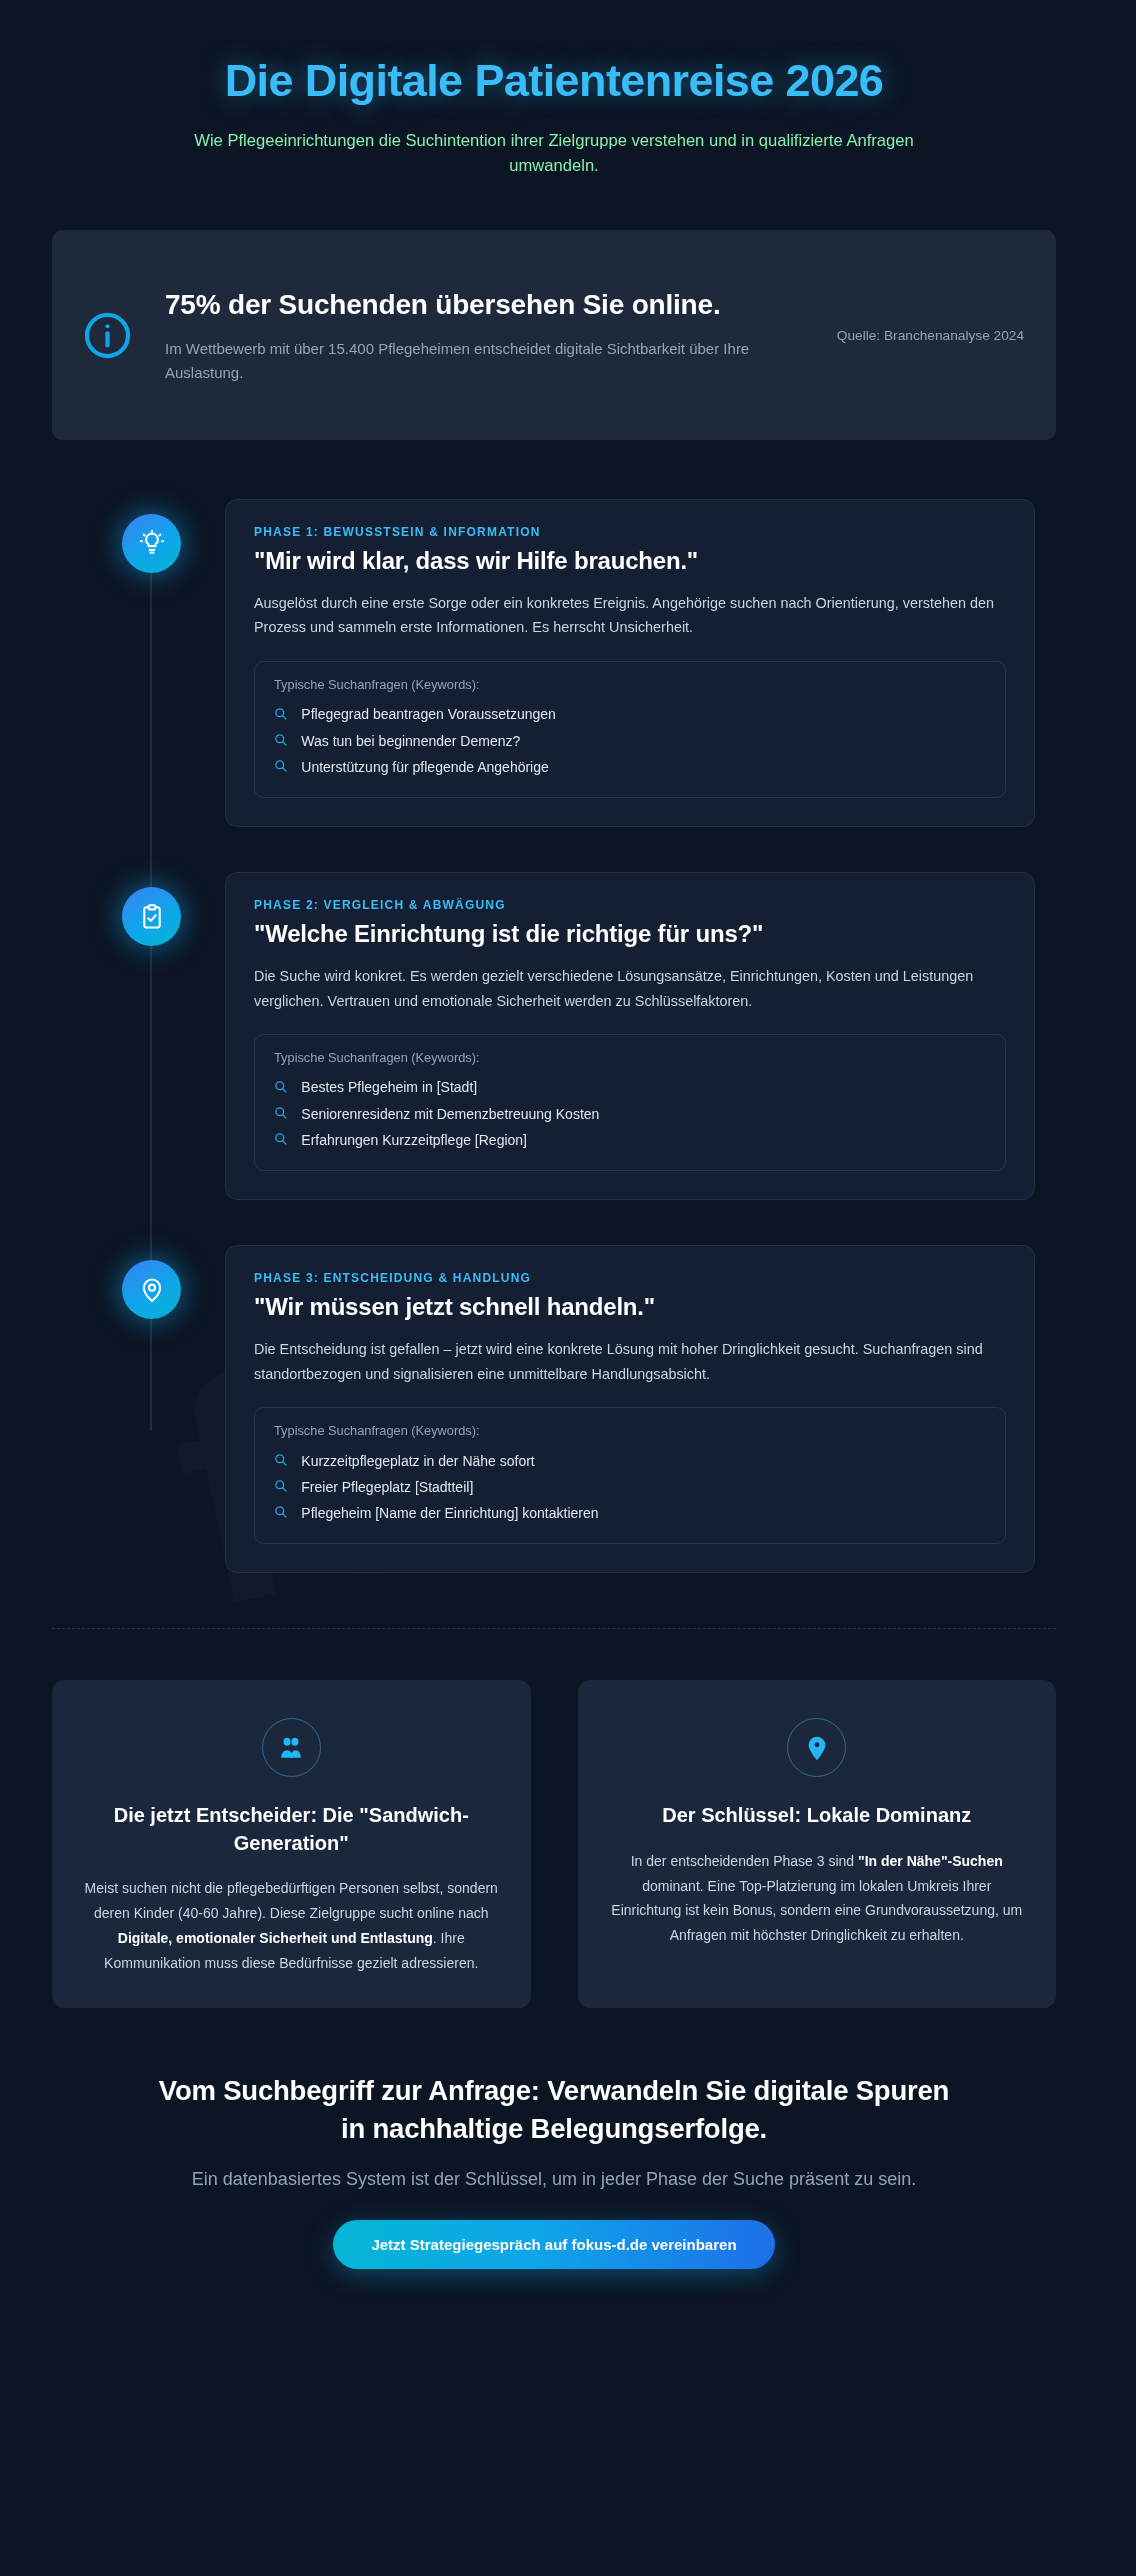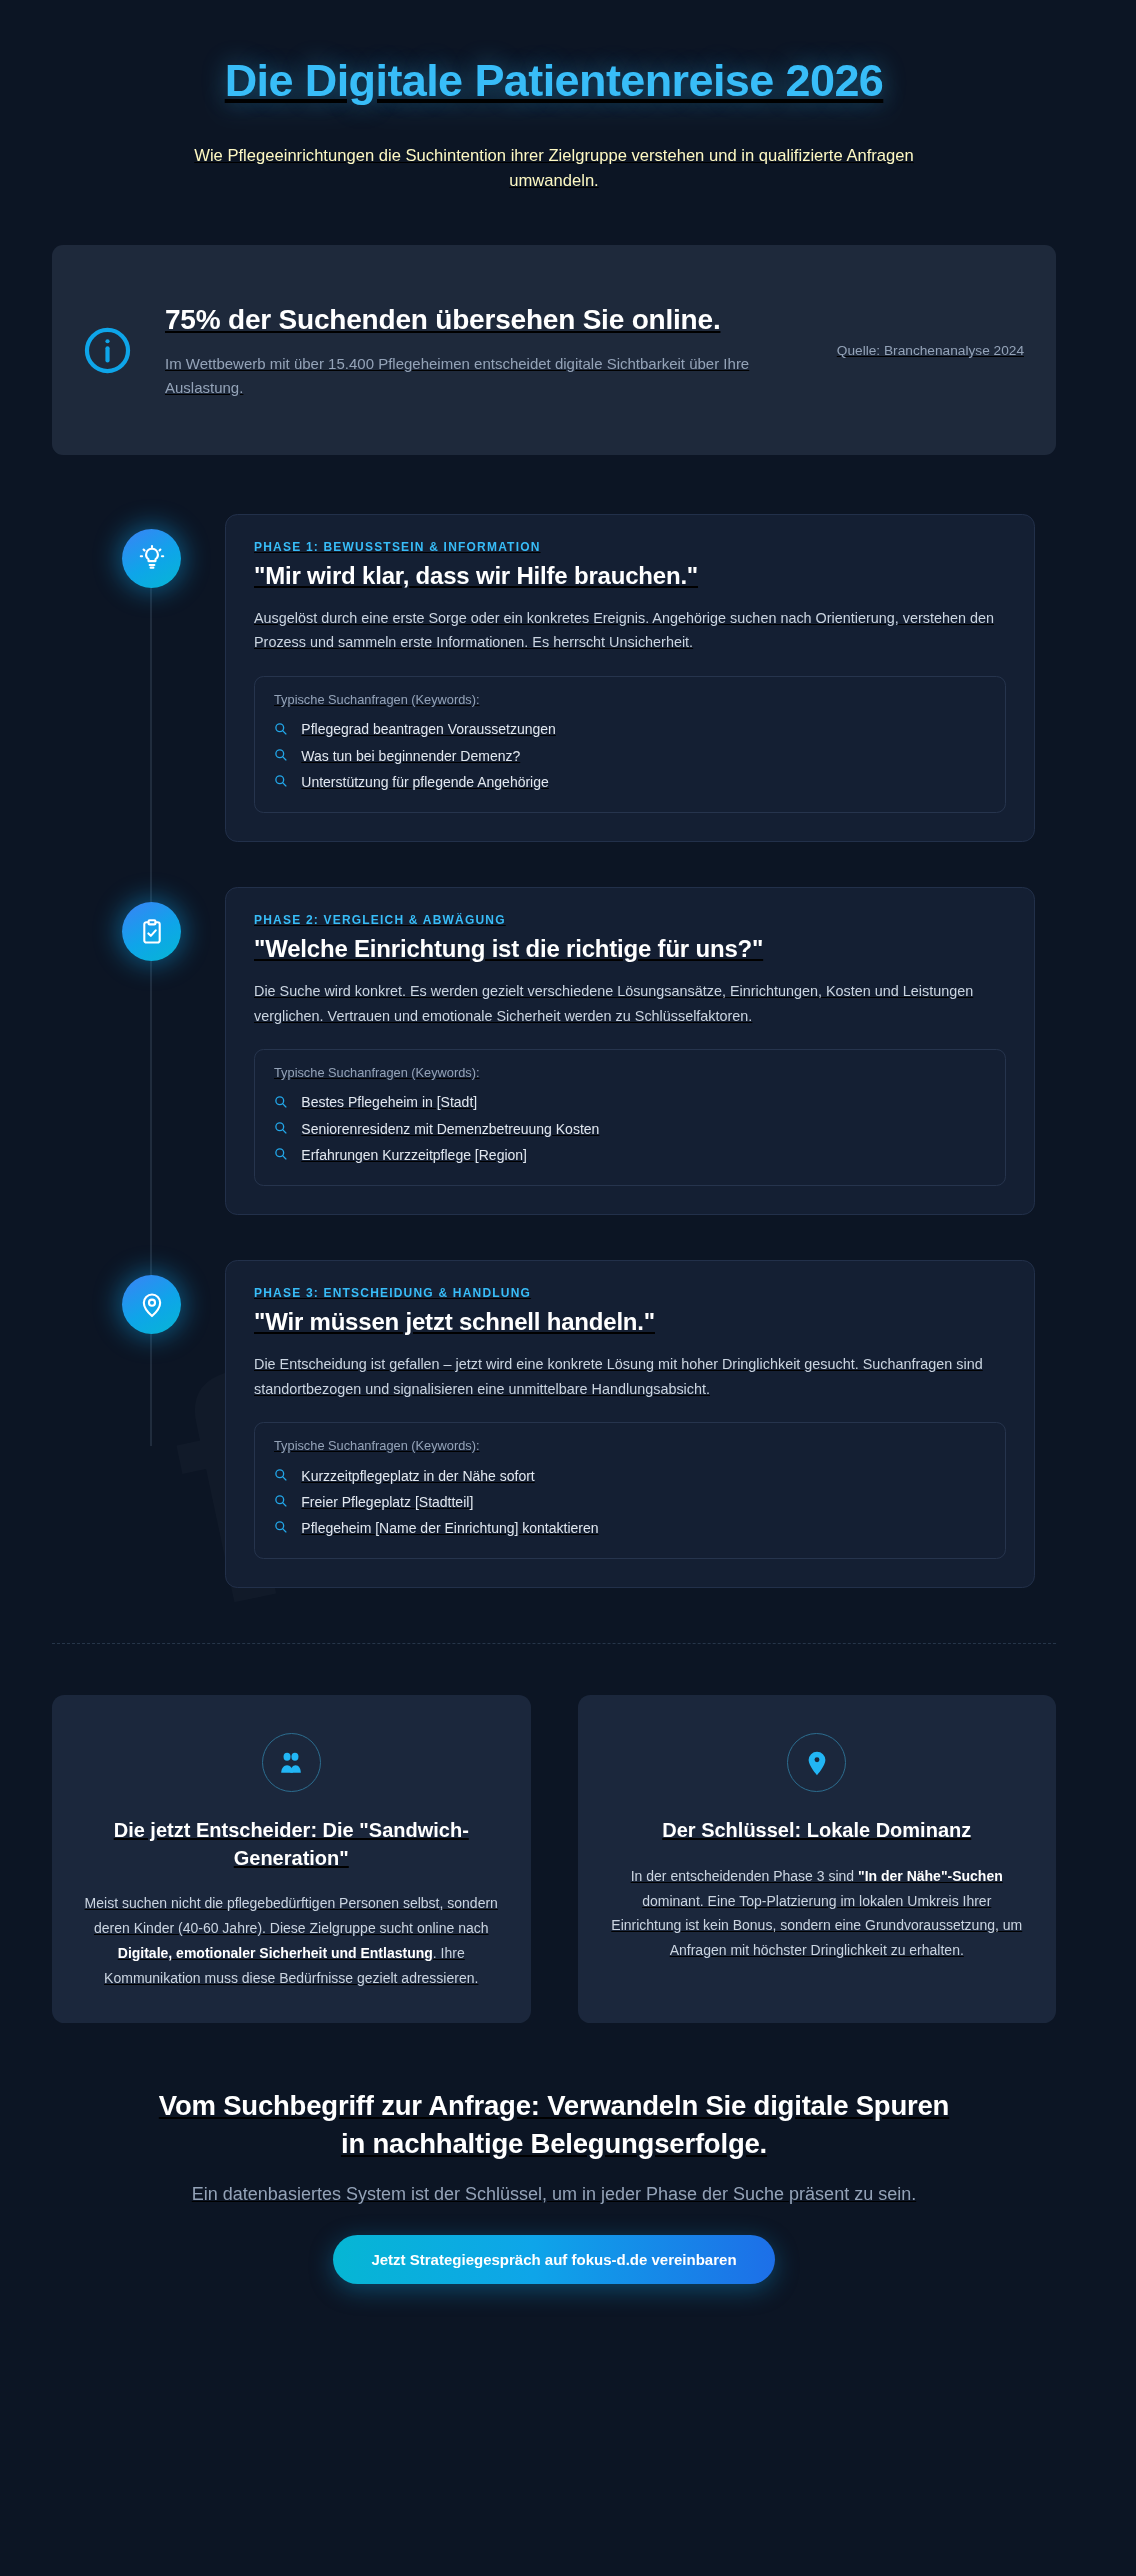--- a/index.html
+++ b/index.html
@@ -27,39 +27,38 @@
     pointer-events: none;
     user-select: none;
     z-index: 0;
     white-space: nowrap;
   }
   .page {
     position: relative;
     z-index: 2;
     width: 1108px;
     padding: 38px 52px 0 52px;
-    text-decoration: underline;
   }
 
   
   .hero { text-align: center; padding-top: 17px; }
   .hero h1 {
     font-size: 45px;
     font-weight: 800;
     letter-spacing: -0.6px;
     color: #38bdf8;
     text-shadow: 0 0 24.6px rgba(56,189,248,0.45);
     line-height: 1.15;
   }
   .hero p {
-    margin: 36px auto 0 auto;
+    margin: 21px auto 0 auto;
     max-width: 758px;
     font-size: 16.6px;
     line-height: 1.55;
-    color: #fef9c3;
+    color: #86efac;
   }
 
   
   .stat-box {
     margin-top: 51px;
     background: #1e293b;
     border-radius: 11px;
     padding: 28px 32px 28px 28px;
     display: flex;
     align-items: center;

